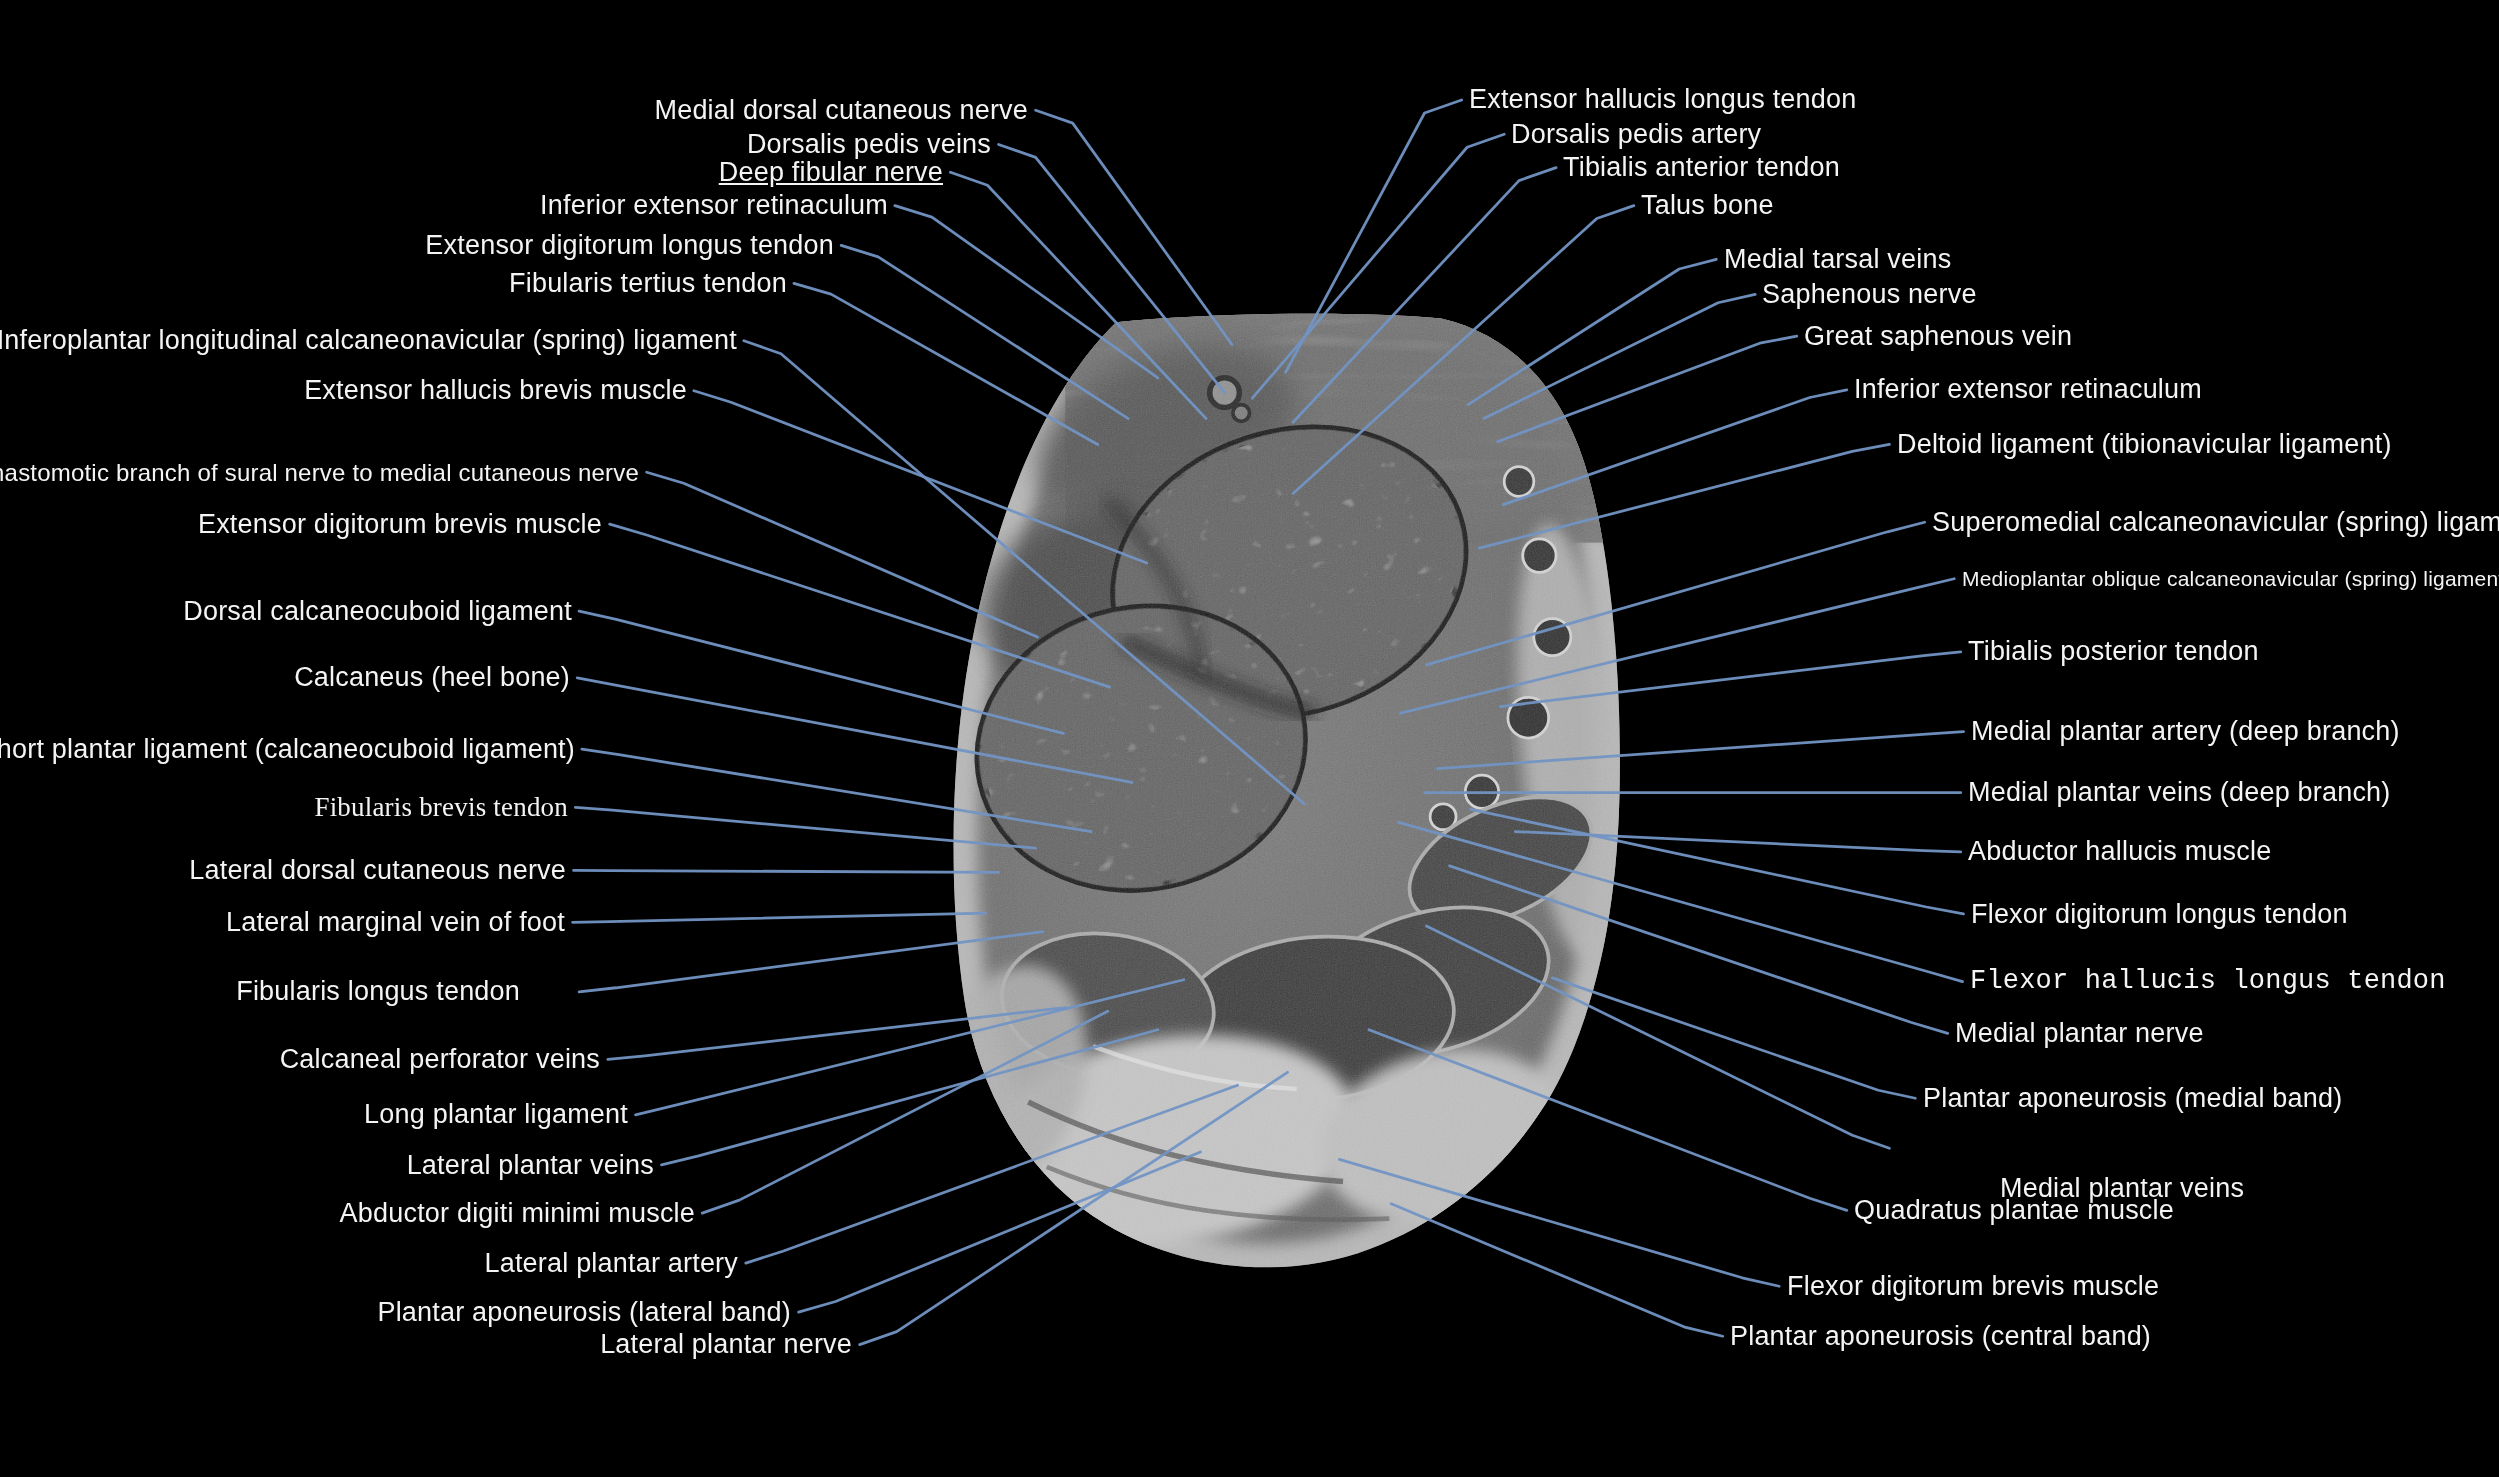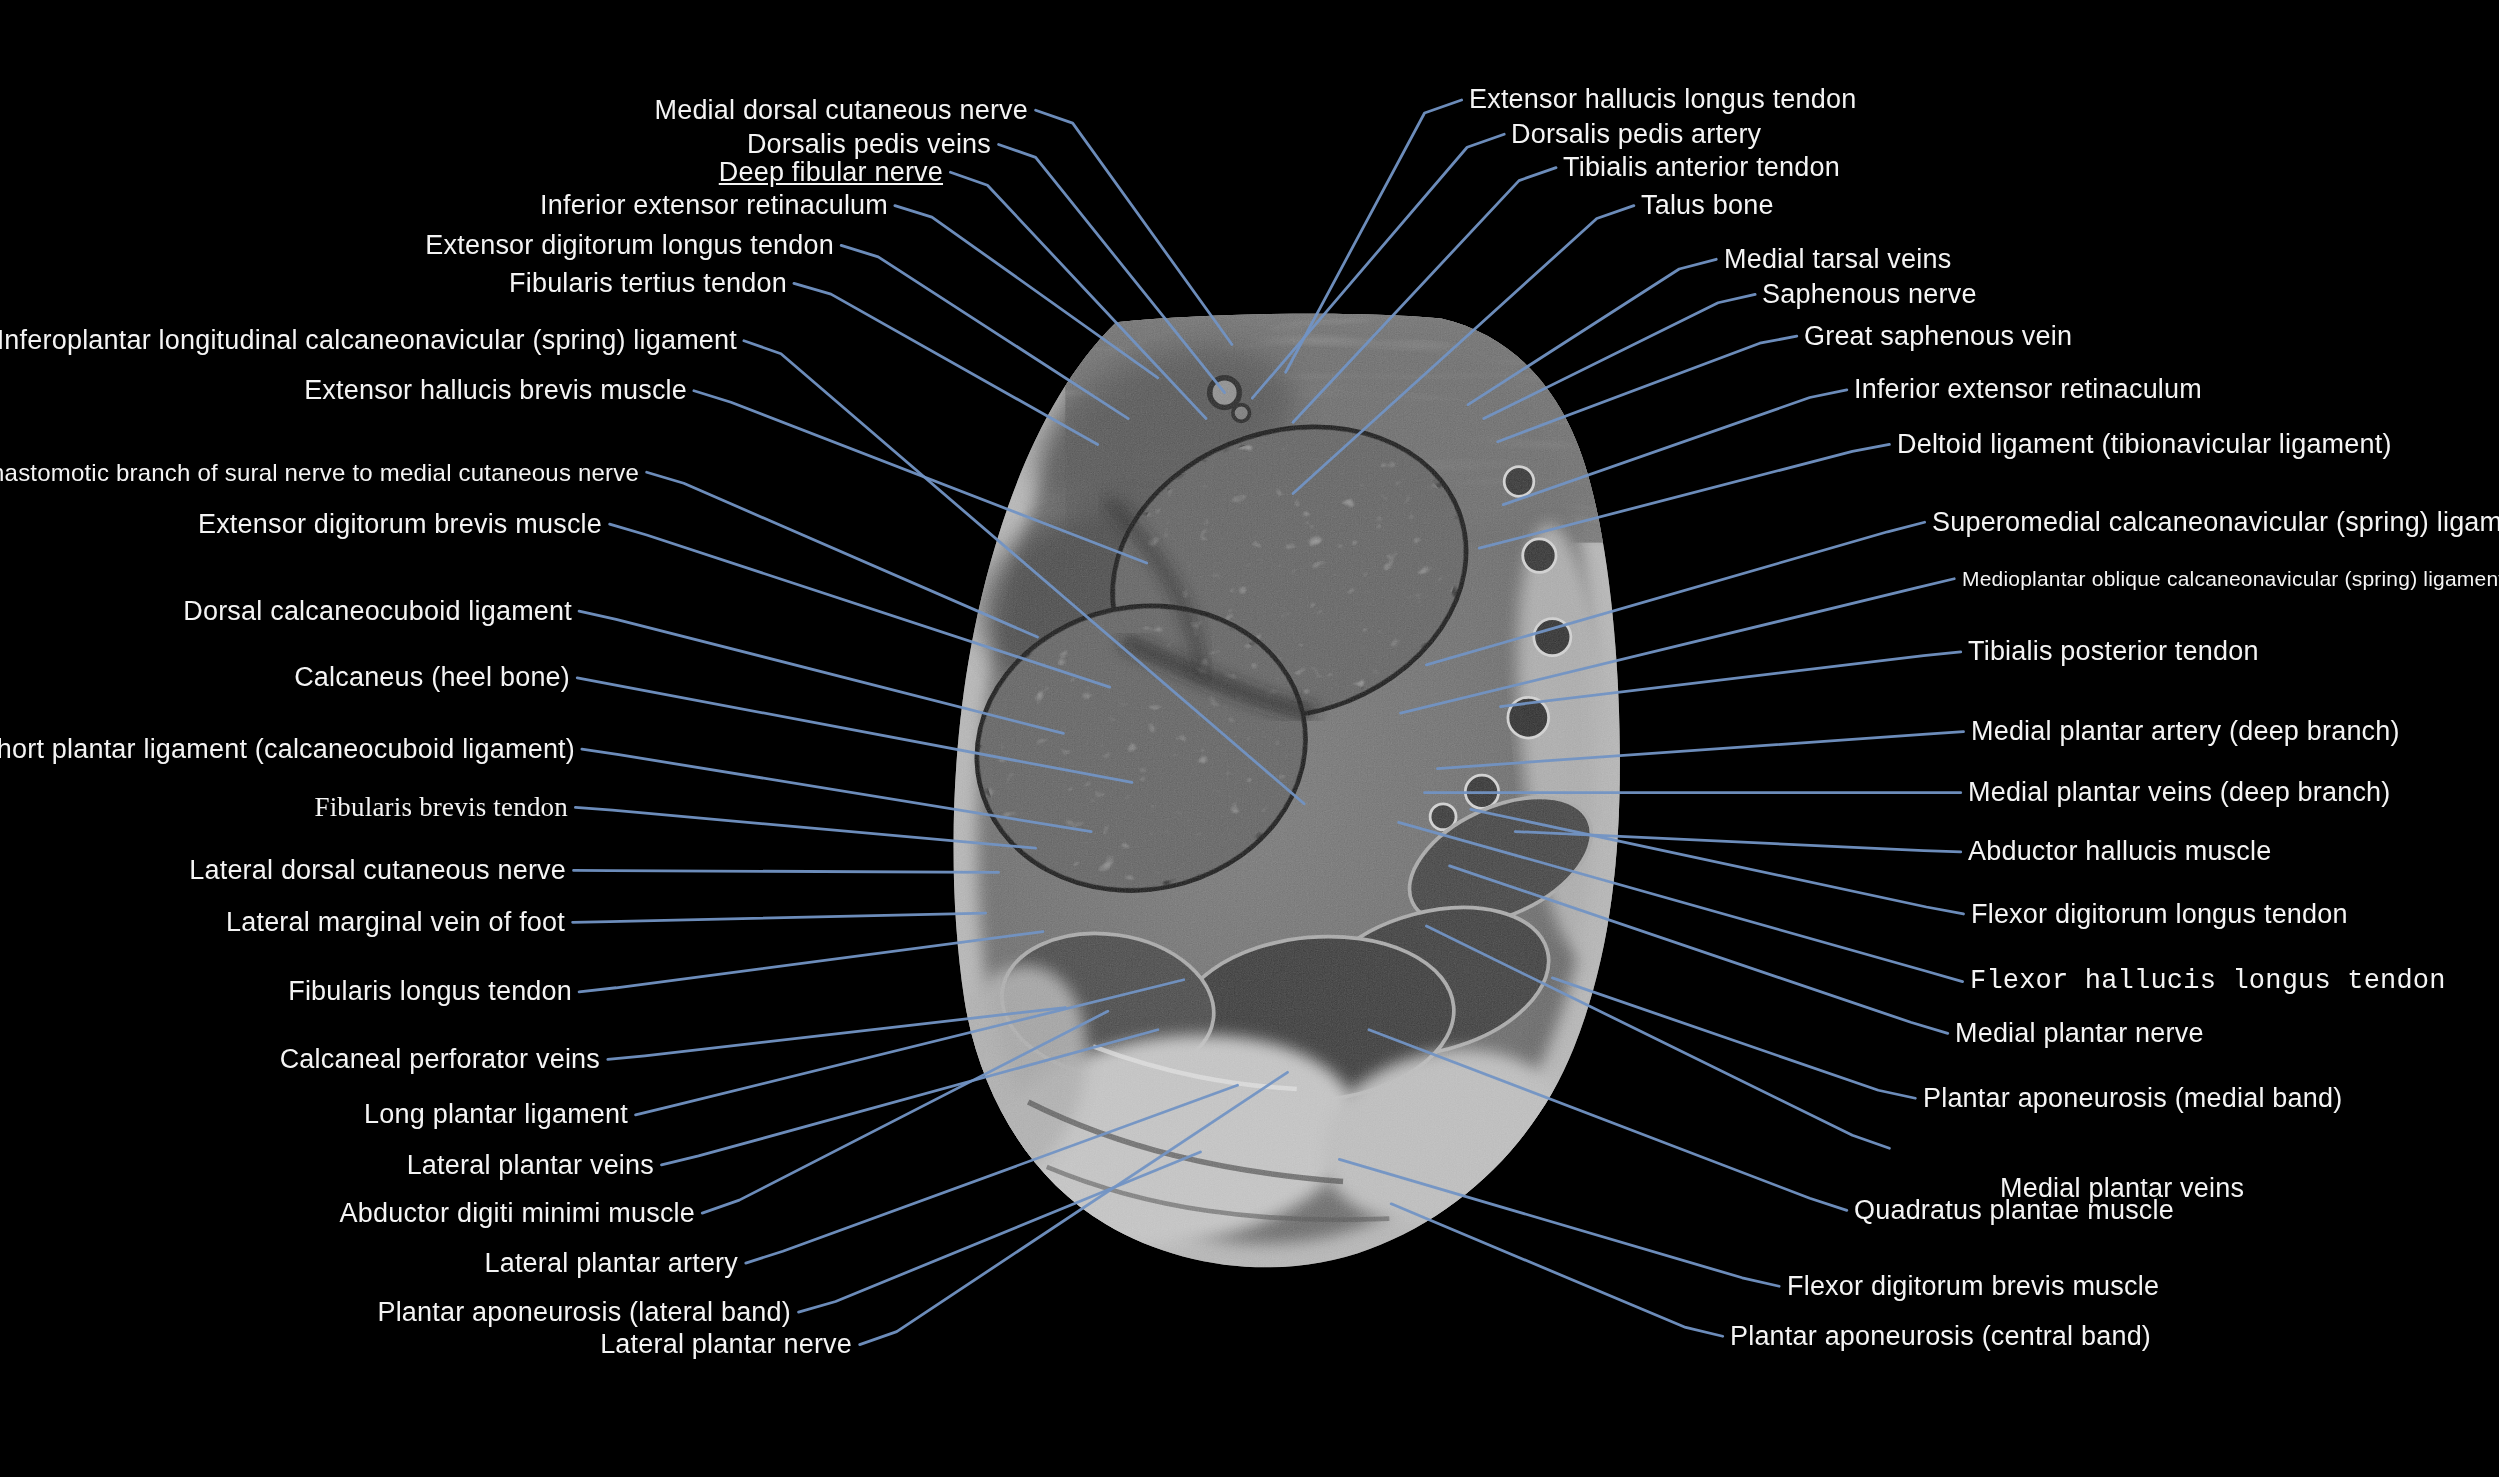--- a/index.html
+++ b/index.html
@@ -207,21 +207,21 @@
     <div class="label" style="top: 323px; right: 1763px; text-align: right;">Inferoplantar longitudinal calcaneonavicular (spring) ligament</div>
     <div class="label" style="top: 373px; right: 1813px; text-align: right;">Extensor hallucis brevis muscle</div>
     <div class="label size-md" style="top: 457px; right: 1861px; text-align: right;">Anastomotic branch of sural nerve to medial cutaneous nerve</div>
     <div class="label" style="top: 507px; right: 1898px; text-align: right;">Extensor digitorum brevis muscle</div>
     <div class="label" style="top: 594px; right: 1928px; text-align: right;">Dorsal calcaneocuboid ligament</div>
     <div class="label" style="top: 660px; right: 1930px; text-align: right;">Calcaneus (heel bone)</div>
     <div class="label" style="top: 732px; right: 1925px; text-align: right;">Short plantar ligament (calcaneocuboid ligament)</div>
     <div class="label" style="top: 790px; right: 1932px; text-align: right; font-family: Liberation Serif, serif;">Fibularis brevis tendon</div>
     <div class="label" style="top: 853px; right: 1934px; text-align: right;">Lateral dorsal cutaneous nerve</div>
     <div class="label" style="top: 905px; right: 1935px; text-align: right;">Lateral marginal vein of foot</div>
-    <div class="label" style="top: 974px; right: 1928px; text-align: left;">Fibularis longus tendon</div>
+    <div class="label" style="top: 974px; right: 1980px; text-align: left;">Fibularis longus tendon</div>
     <div class="label" style="top: 1042px; right: 1900px; text-align: right;">Calcaneal perforator veins</div>
     <div class="label" style="top: 1097px; right: 1872px; text-align: right;">Long plantar ligament</div>
     <div class="label" style="top: 1148px; right: 1846px; text-align: right;">Lateral plantar veins</div>
     <div class="label" style="top: 1196px; right: 1805px; text-align: right;">Abductor digiti minimi muscle</div>
     <div class="label" style="top: 1246px; right: 1762px; text-align: right;">Lateral plantar artery</div>
     <div class="label" style="top: 1295px; right: 1709px; text-align: right;">Plantar aponeurosis (lateral band)</div>
     <div class="label" style="top: 1327px; right: 1648px; text-align: right;">Lateral plantar nerve</div>
     <div class="label" style="top: 82px; left: 1469px;">Extensor hallucis longus tendon</div>
     <div class="label" style="top: 117px; left: 1511px;">Dorsalis pedis artery</div>
     <div class="label" style="top: 150px; left: 1563px;">Tibialis anterior tendon</div>

